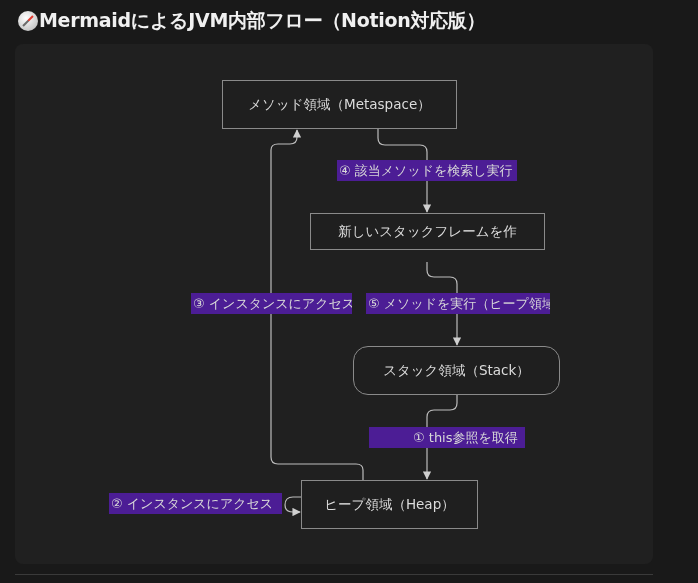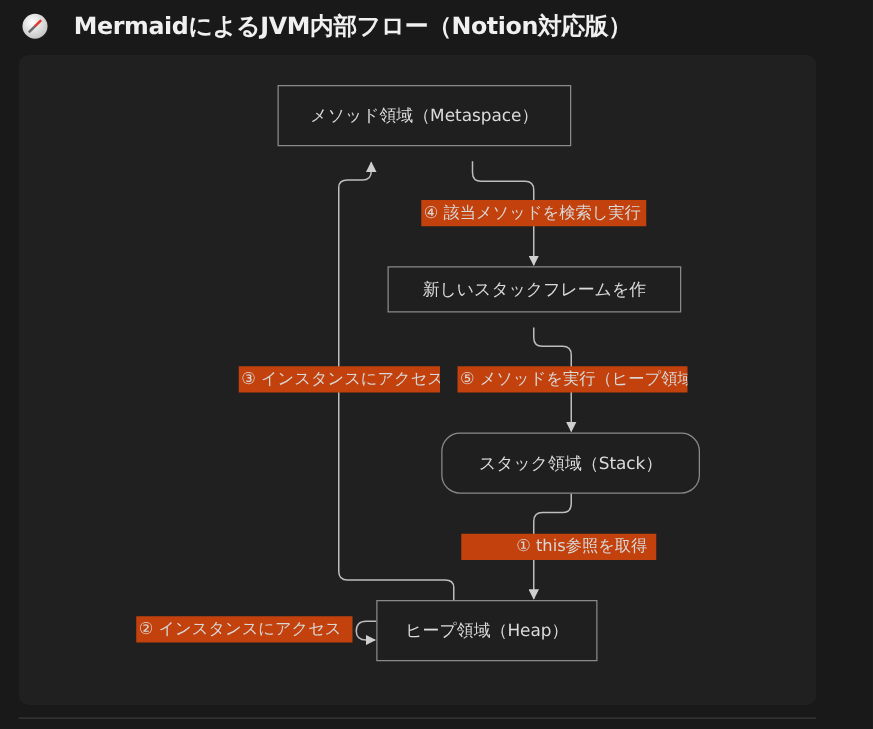--- a/index.html
+++ b/index.html
@@ -9,21 +9,20 @@
     font-family: "DejaVu Sans", "Liberation Sans", sans-serif;
     color: #e6e6e6;
     position: relative;
     overflow: hidden;
   }
   .title {
     position: absolute; left: 18px; top: 8px;
     font-size: 19px; font-weight: bold; color: #f0f0f0;
     display: flex; align-items: center; white-space: nowrap;
     letter-spacing: -0.3px;
-    gap: 20px;
   }
   .compass {
     width: 20px; height: 20px; border-radius: 50%;
     background: radial-gradient(circle at 40% 35%, #ffffff, #c9c9c9 70%, #9a9a9a);
     position: relative; margin-right: 1px; flex: none;
   }
   .compass::after {
     content: ""; position: absolute; left: 9px; top: 3px;
     width: 2px; height: 14px; background: linear-gradient(#e03a2f 50%, #6a6a6a 50%);
     transform: rotate(45deg);
@@ -37,21 +36,21 @@
     background: #3a3a3a;
   }
   .node {
     position: absolute; box-sizing: border-box;
     border: 1px solid #8a8a8a; background: #1f1f1f;
     display: flex; align-items: center; justify-content: center;
     font-size: 13.5px; color: #dcdcdc; white-space: nowrap; overflow: hidden;
   }
   .node span { display: block; }
   .edge-label {
-    position: absolute; background: #c2410c; color: #d8d8d8;
+    position: absolute; background: #4c1d95; color: #d8d8d8;
     font-size: 13px; height: 21px; line-height: 21px; padding: 0 2px;
     white-space: nowrap; overflow: hidden;
   }
   svg.edges { position: absolute; left: 0; top: 0; }
 </style>
 </head>
 <body>
 
 <div class="title">
   <span class="compass"></span>
@@ -73,21 +72,21 @@
     <path d="M427,262 L427,270 Q427,277 434,277 L450,277 Q457,277 457,284 L457,345" marker-end="url(#arr)"></path>
 
     <path d="M457,395 L457,403 Q457,410 450,410 L434,410 Q427,410 427,417 L427,479" marker-end="url(#arr)"></path>
 
     <path d="M363,480 L363,470 Q363,464 356,464 L278,464 Q271,464 271,457 L271,150 Q271,144 278,144 L290,144 Q297,144 297,137 L297,130" marker-end="url(#arr)"></path>
 
     <path d="M301,497 L293,497 Q285,497 285,505 Q285,512 293,512 L300,512" marker-end="url(#arr)"></path>
   </g>
 </svg>
 
-<div class="node" style="left:222px; top:68px; width:235px; height:49px;">
+<div class="node" style="left:222px; top:80px; width:235px; height:49px;">
   <span>メソッド領域（Metaspace）</span>
 </div>
 <div class="node" style="left:310px; top:213px; width:235px; height:37px;">
   <span>新しいスタックフレームを作</span>
 </div>
 <div class="node" style="left:353px; top:346px; width:207px; height:49px;border-radius:15px;">
   <span>スタック領域（Stack）</span>
 </div>
 <div class="node" style="left:301px; top:480px; width:177px; height:49px;">
   <span>ヒープ領域（Heap）</span>

